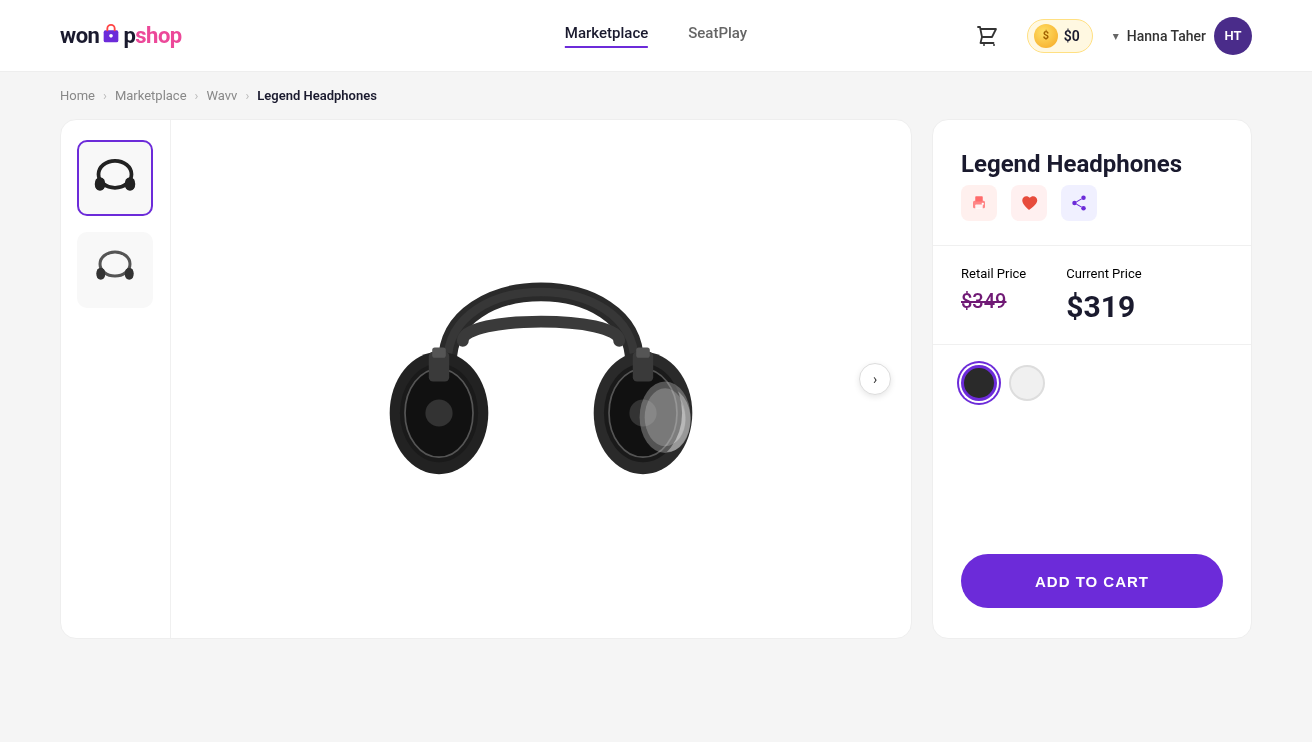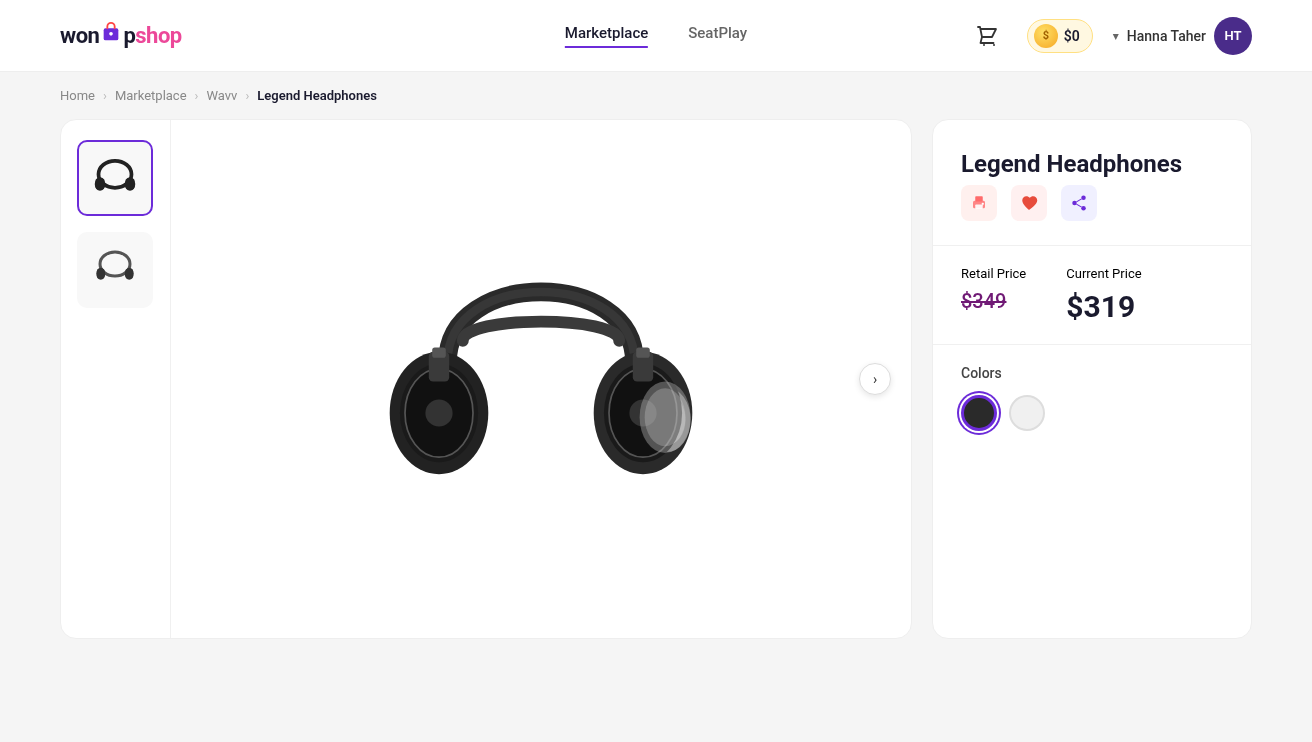--- a/index.html
+++ b/index.html
@@ -16,20 +16,21 @@
       background: #fff;
       height: 72px;
       display: flex;
       align-items: center;
       padding: 0 60px;
       border-bottom: 1px solid #eee;
       position: relative;
     }
     .logo {
       display: flex;
+      align-items: center;
       font-size: 22px;
       font-weight: 700;
       letter-spacing: -0.5px;
       text-decoration: none;
     }
     .logo-won { color: #1a1a2e; }
     .logo-up { color: #1a1a2e; }
     .logo-shop { color: #ec4899; }
     .logo-icon {
       display: inline-block;
@@ -490,22 +491,22 @@
       </div>
       <div class="price-col">
         <label>Current Price</label>
         <div class="current-price">$319</div>
       </div>
     </div>
 
     <div class="divider"></div>
 
     <div class="colors-section">
-      <div class="colors-label">Colors</div>
       <div class="color-options">
         <div class="color-swatch black"></div>
         <div class="color-swatch white"></div>
       </div>
     </div>
 
+    <button class="add-to-cart-btn">ADD TO CART</button>
   </div>
 
 </div>
 
 </body></html>

